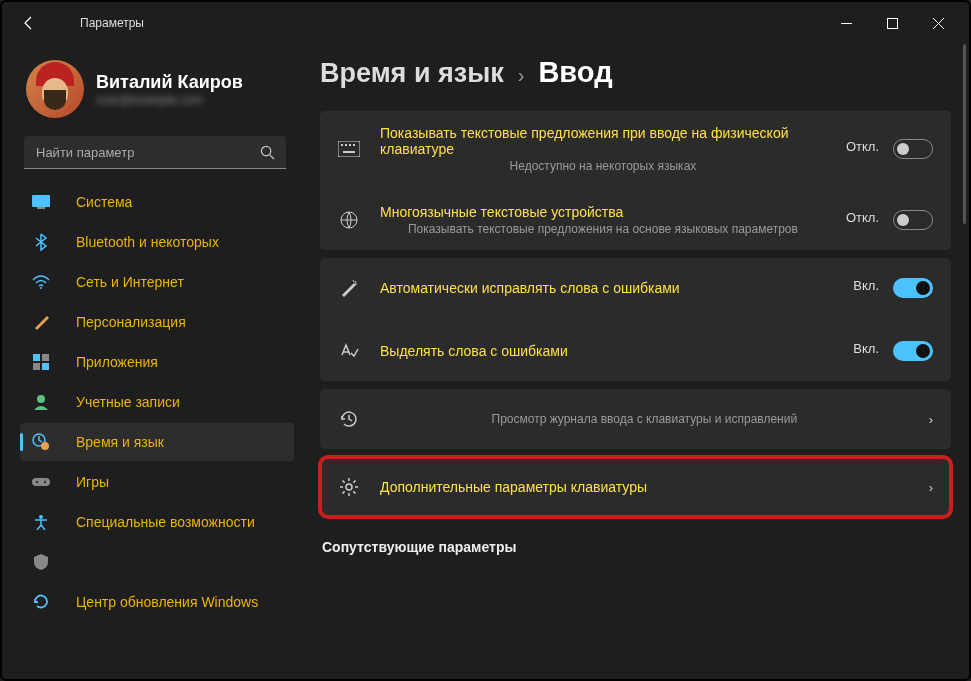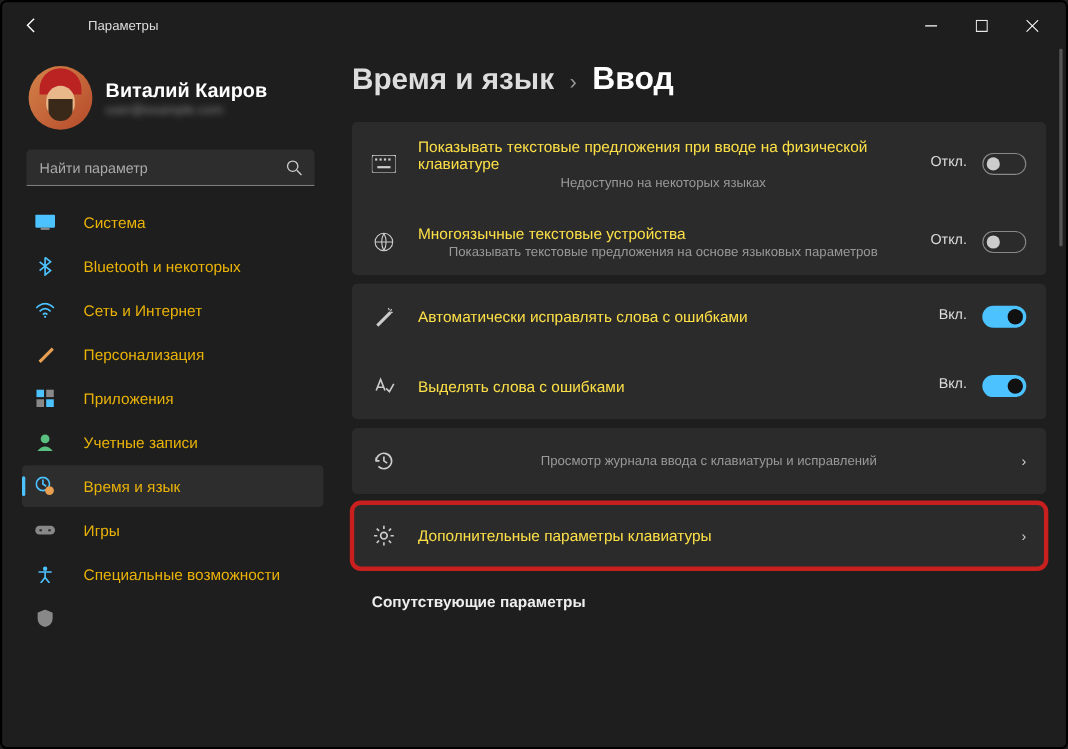--- a/index.html
+++ b/index.html
@@ -47,21 +47,21 @@
 .card-sub { font-size: 12px; color: #999; text-align: center; }
 .card-trail { display: flex; align-items: flex-start; gap: 14px; }
 .state-label { font-size: 13px; color: #ddd; }
 .toggle { width: 40px; height: 20px; border-radius: 10px; position: relative; }
 .toggle.off { border: 1px solid #888; background: transparent; }
 .toggle.off::after { content: ""; position: absolute; left: 3px; top: 3px; width: 12px; height: 12px; background: #ccc; border-radius: 50%; }
 .toggle.on { background: #4cc2ff; }
 .toggle.on::after { content: ""; position: absolute; right: 3px; top: 3px; width: 14px; height: 14px; background: #111; border-radius: 50%; }
 .chev { color: #ccc; font-size: 13px; }
 .group { margin-top: 4px; }
-.section-title { font-size: 14px; font-weight: 600; margin: 22px 0 8px 18px; color: #eee; }
+.section-title { font-size: 14px; font-weight: 600; margin: 22px 0 8px 2px; color: #eee; }
 </style>
 </head>
 <body>
 
 <div class="titlebar">
   <div class="back-btn">
     <svg width="16" height="16" viewBox="0 0 16 16">
         <path d="M10 2 L4 8 L10 14" stroke="#fff" stroke-width="1.3" fill="none"></path>
       </svg>
   </div>
@@ -188,20 +188,29 @@
             </svg>
           </span>
         <span>Специальные возможности</span>
       </div>
       <div class="nav-item">
         <span class="nav-icon">
             <svg width="14" height="16" viewBox="0 0 14 16">
               <path d="M7 0 L14 3 V8 Q14 14 7 16 Q0 14 0 8 V3 Z" fill="#888"></path>
             </svg>
           </span>
+      </div>
+      <div class="nav-item">
+        <span class="nav-icon">
+            <svg width="16" height="16" viewBox="0 0 16 16">
+              <path d="M2 8 A6 6 0 1 1 4 12" stroke="#4cc2ff" stroke-width="1.8" fill="none"></path>
+              <path d="M2 5 L2 8 L5 8" stroke="#4cc2ff" stroke-width="1.8" fill="none"></path>
+            </svg>
+          </span>
+        <span>Центр обновления Windows</span>
       </div>
     </div>
   </div>
 
   <div class="content">
     <div class="scrollbar"></div>
     <div class="breadcrumb">
       <span class="bc-parent">Время и язык</span>
       <span class="bc-sep">›</span>
       <span class="bc-current">Ввод</span>

